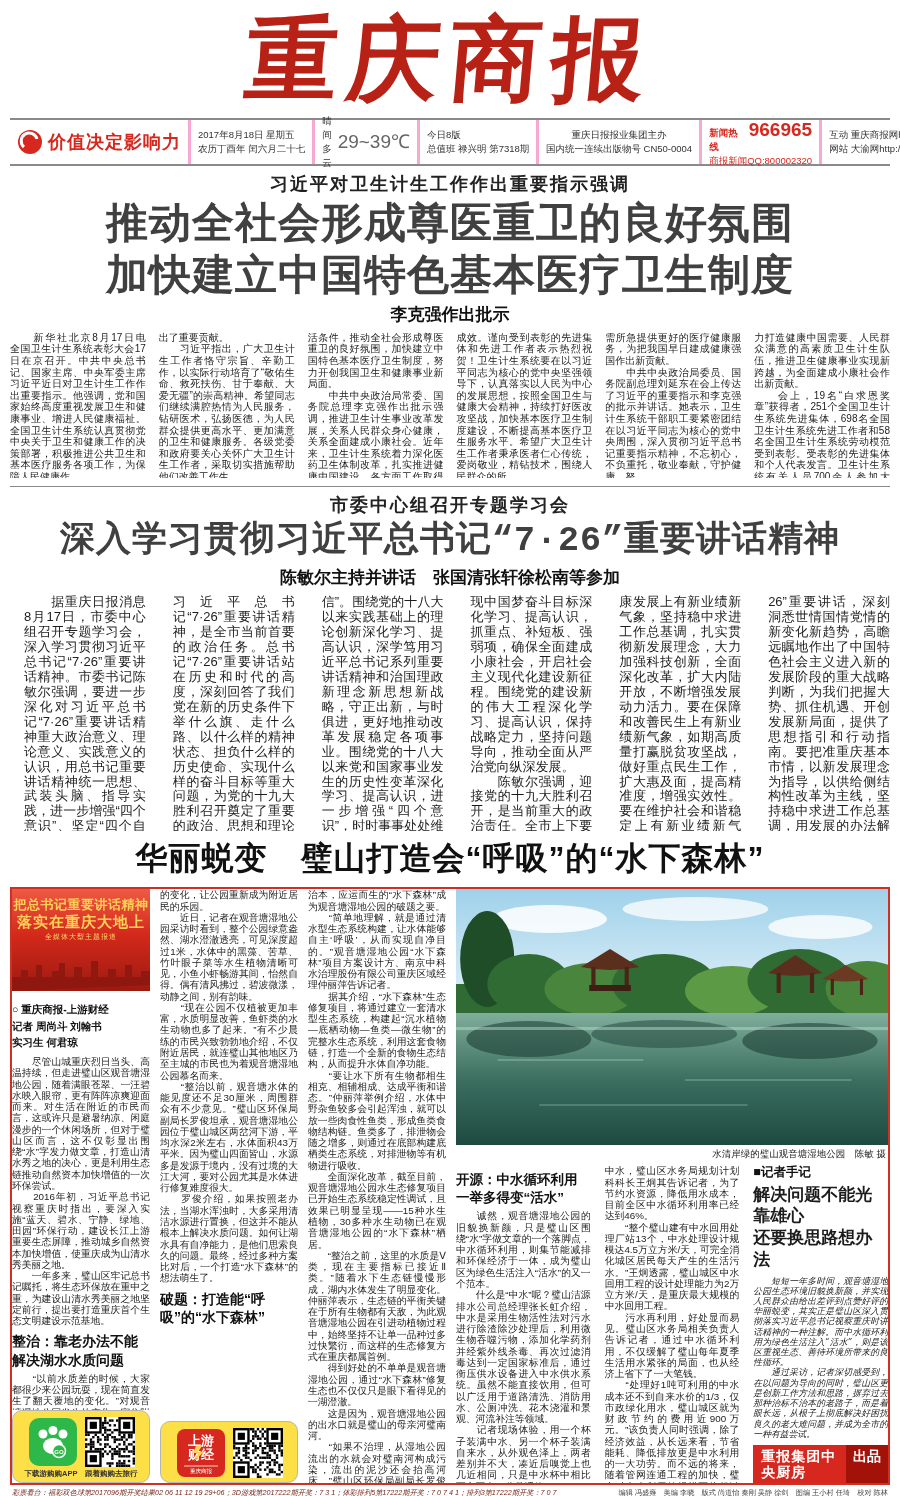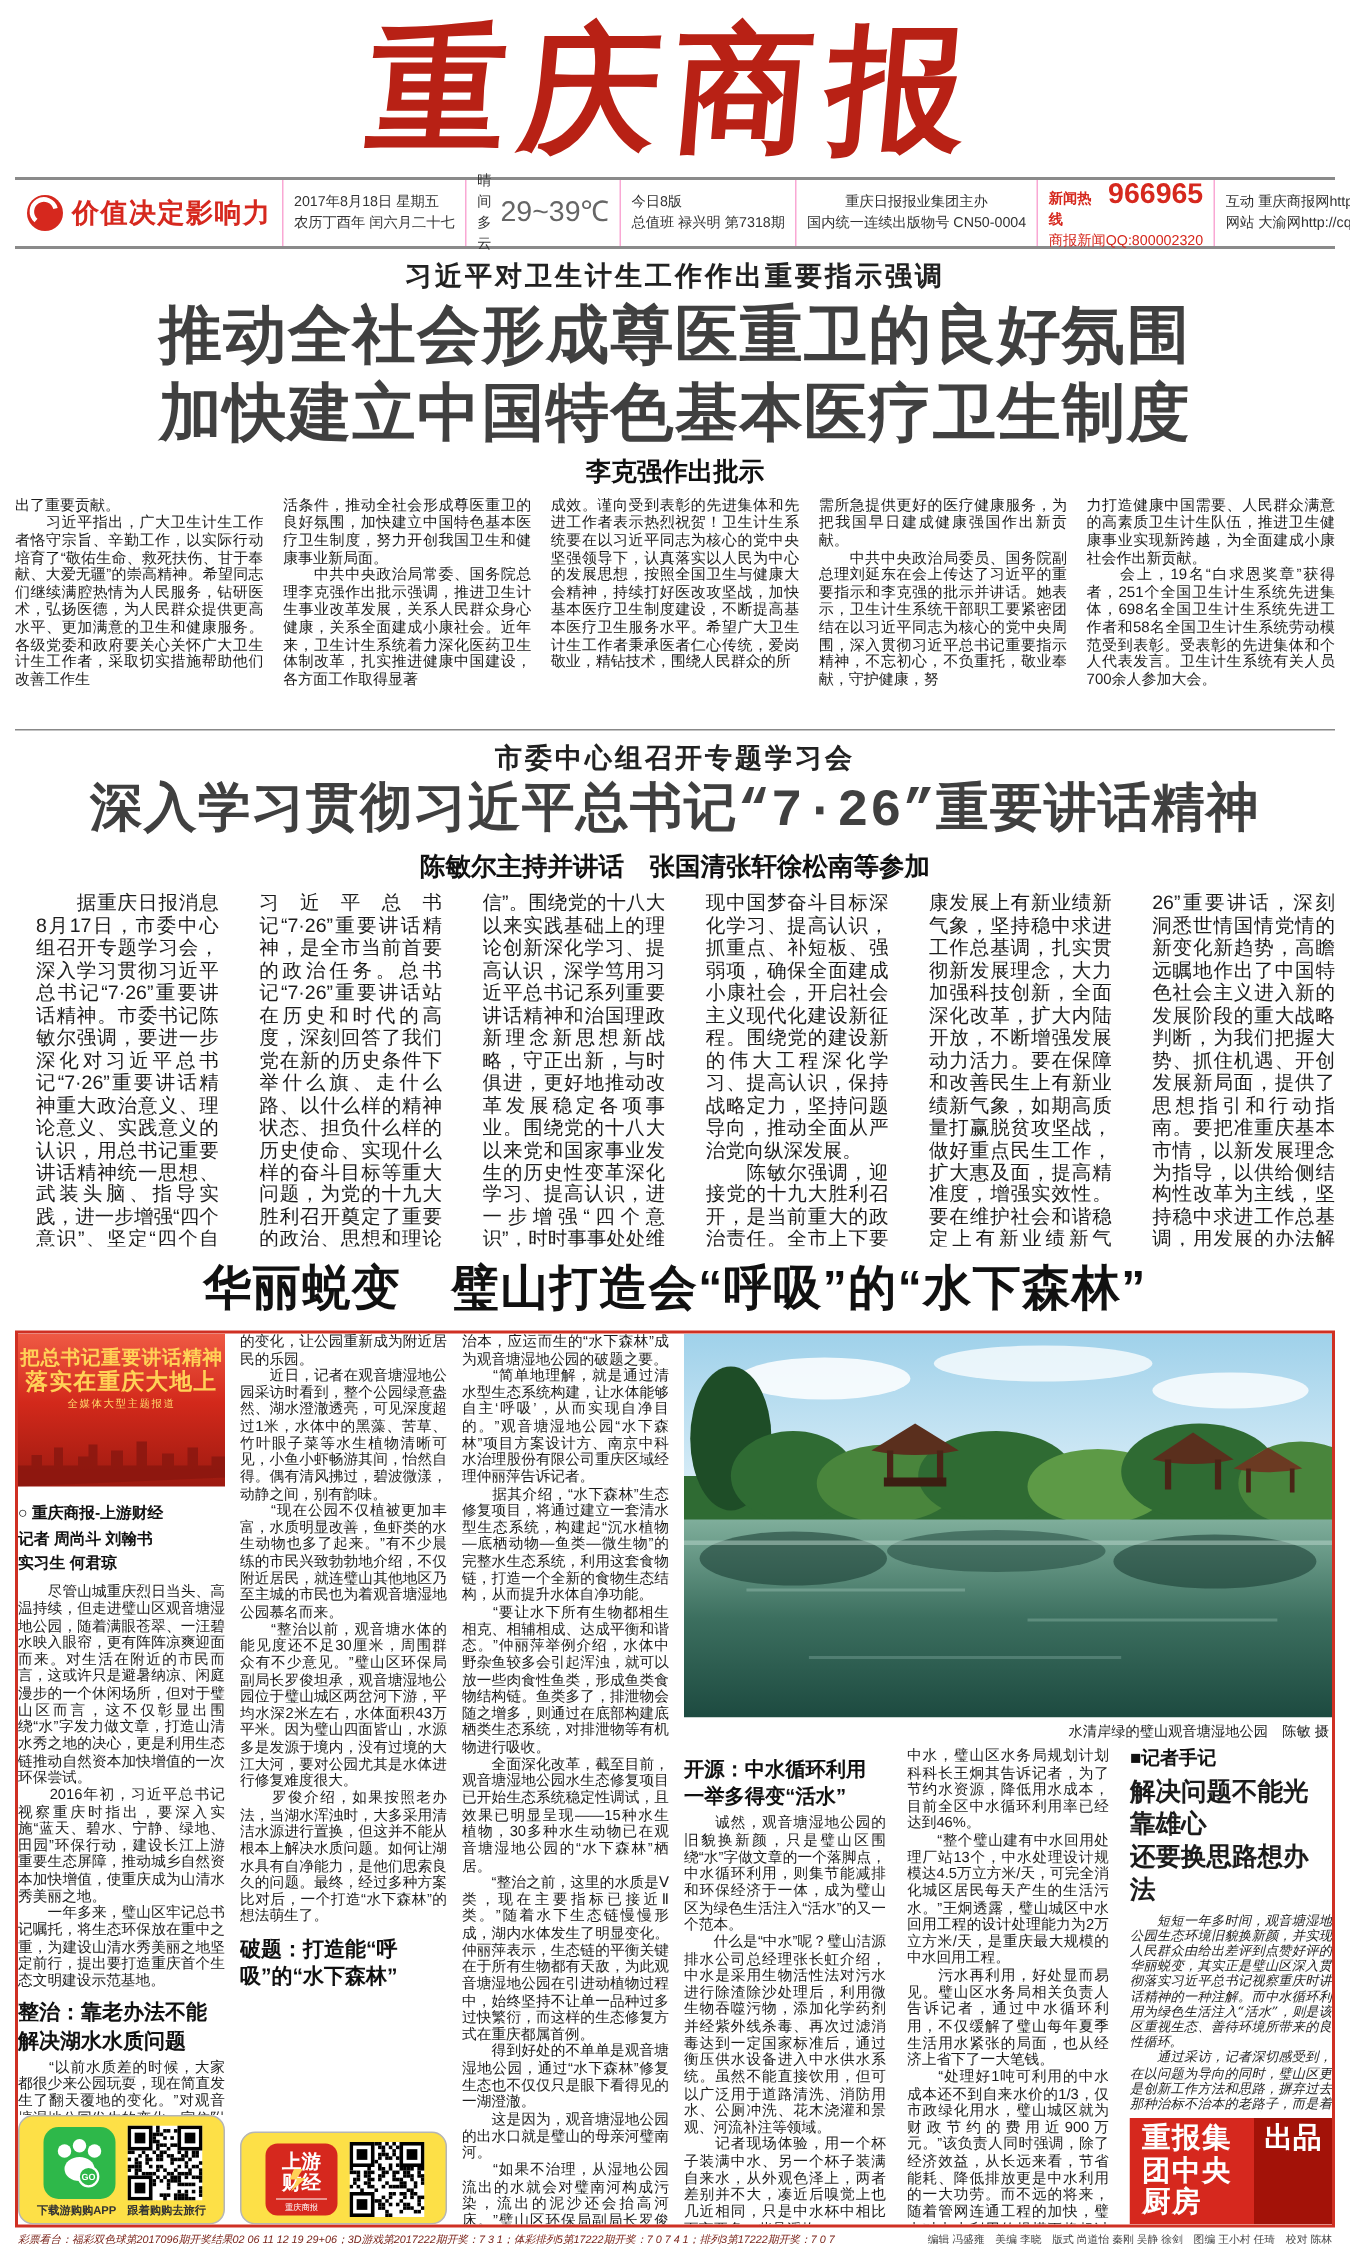--- a/index.html
+++ b/index.html
@@ -8,21 +8,21 @@
   .page{padding:0 10px;}
 
   
   .masthead{height:118px;display:flex;align-items:center;justify-content:center;}
   .masthead-title{font-family:"DejaVu Serif",serif;font-weight:700;font-size:92px;
     color:#b8211573;color:#b82115;letter-spacing:10px;transform:skewX(-5deg);line-height:1;}
 
   
   .infobar{display:flex;align-items:stretch;border-top:2px solid #8a8a8a;border-bottom:2px solid #8a8a8a;
     height:44px;font-size:9.5px;color:#333;margin-bottom:6px;}
-  .ib-cell{display:flex;flex-direction:column;justify-content:center;padding:0 7px;border-right:1px solid #f9a8d4;line-height:1.45;}
+  .ib-cell{display:flex;flex-direction:column;justify-content:center;padding:0 7px;border-right:3px solid #f9a8d4;line-height:1.45;}
   .ib-cell:last-child{border-right:none;}
   .ib-slogan{flex-direction:row;align-items:center;gap:5px;width:168px;}
   .ib-slogan .txt{font-size:18px;font-weight:900;color:#d6281e;letter-spacing:1px;white-space:nowrap;}
   .ib-weather{flex-direction:row;align-items:center;gap:6px;}
   .ib-weather .temp{font-size:19px;color:#666;white-space:nowrap;}
   .ib-hot .l1{display:flex;align-items:baseline;gap:2px;color:#d6281e;font-weight:700;}
   .ib-hot .num{font-size:19px;font-weight:900;}
   .ib-hot .l2{color:#d6281e;}
   .nowrap{white-space:nowrap;}
 
@@ -66,21 +66,21 @@
   .photo svg{width:100%;height:256px;display:block;}
   .photo-caption{font-size:9.5px;text-align:right;padding:3px 2px 4px;color:#222;}
   .d-cols{display:flex;gap:14px;flex:1;overflow:hidden;text-align:justify;}
   .d-col{flex:1;font-size:9.8px;line-height:1.15;overflow:hidden;color:#1c1c1c;}
   .d-col .col-subhead{font-size:13.5px;}
 
   .notebook{display:flex;flex-direction:column;overflow:hidden;text-align:left;}
   .nb-label{font-weight:900;font-size:12.5px;color:#111;}
   .nb-title{font-weight:900;font-size:17px;line-height:1.28;margin:4px 0 5px;}
   .nb-text{font-family:"DejaVu Serif",serif;font-style:italic;font-size:8.8px;line-height:1.16;flex:1;overflow:hidden;text-align:justify;}
-  .nb-footer{margin-top:4px;display:flex;align-items:stretch;font-weight:900;color:#fff;font-size:19px;}
+  .nb-footer{margin-top:4px;display:flex;align-items:stretch;font-weight:900;color:#fff;font-size:14px;}
   .nb-footer .main{background:#d6281e;padding:3px 8px;flex:1;letter-spacing:1px;}
   .nb-footer .tag{background:#a31208;padding:3px 7px;}
 
   
   .b-row1{display:flex;justify-content:space-between;gap:10px;font-size:7.2px;padding:3px 2px 2px;align-items:baseline;}
   .lottery{color:#7a241a;font-style:italic;white-space:nowrap;overflow:hidden;}
   .credits{color:#444;white-space:nowrap;}
 </style>
 </head>
 <body>
@@ -127,20 +127,23 @@
       <span class="nowrap">网站 大渝网http://cq.qq.com</span>
     </div>
   </div>
 
   <div class="a1">
     <div class="kicker">习近平对卫生计生工作作出重要指示强调</div>
     <div class="headline">推动全社会形成尊医重卫的良好氛围</div>
     <div class="headline">加快建立中国特色基本医疗卫生制度</div>
     <div class="subheadline">李克强作出批示</div>
     <div class="cols">
+      <div class="col">
+          <p>　　新华社北京8月17日电　全国卫生计生系统表彰大会17日在京召开。中共中央总书记、国家主席、中央军委主席习近平近日对卫生计生工作作出重要指示。他强调，党和国家始终高度重视发展卫生和健康事业、增进人民健康福祉。全国卫生计生系统认真贯彻党中央关于卫生和健康工作的决策部署，积极推进公共卫生和基本医疗服务各项工作，为保障人民健康作</p>
+        </div>
       <div class="col">
           <p>出了重要贡献。</p>
           <p>　　习近平指出，广大卫生计生工作者恪守宗旨、辛勤工作，以实际行动培育了“敬佑生命、救死扶伤、甘于奉献、大爱无疆”的崇高精神。希望同志们继续满腔热情为人民服务，钻研医术，弘扬医德，为人民群众提供更高水平、更加满意的卫生和健康服务。各级党委和政府要关心关怀广大卫生计生工作者，采取切实措施帮助他们改善工作生</p>
         </div>
       <div class="col">
           <p>活条件，推动全社会形成尊医重卫的良好氛围，加快建立中国特色基本医疗卫生制度，努力开创我国卫生和健康事业新局面。</p>
           <p>　　中共中央政治局常委、国务院总理李克强作出批示强调，推进卫生计生事业改革发展，关系人民群众身心健康，关系全面建成小康社会。近年来，卫生计生系统着力深化医药卫生体制改革，扎实推进健康中国建设，各方面工作取得显著</p>
         </div>
       <div class="col">
           <p>成效。谨向受到表彰的先进集体和先进工作者表示热烈祝贺！卫生计生系统要在以习近平同志为核心的党中央坚强领导下，认真落实以人民为中心的发展思想，按照全国卫生与健康大会精神，持续打好医改攻坚战，加快基本医疗卫生制度建设，不断提高基本医疗卫生服务水平。希望广大卫生计生工作者秉承医者仁心传统，爱岗敬业，精钻技术，围绕人民群众的所</p>

